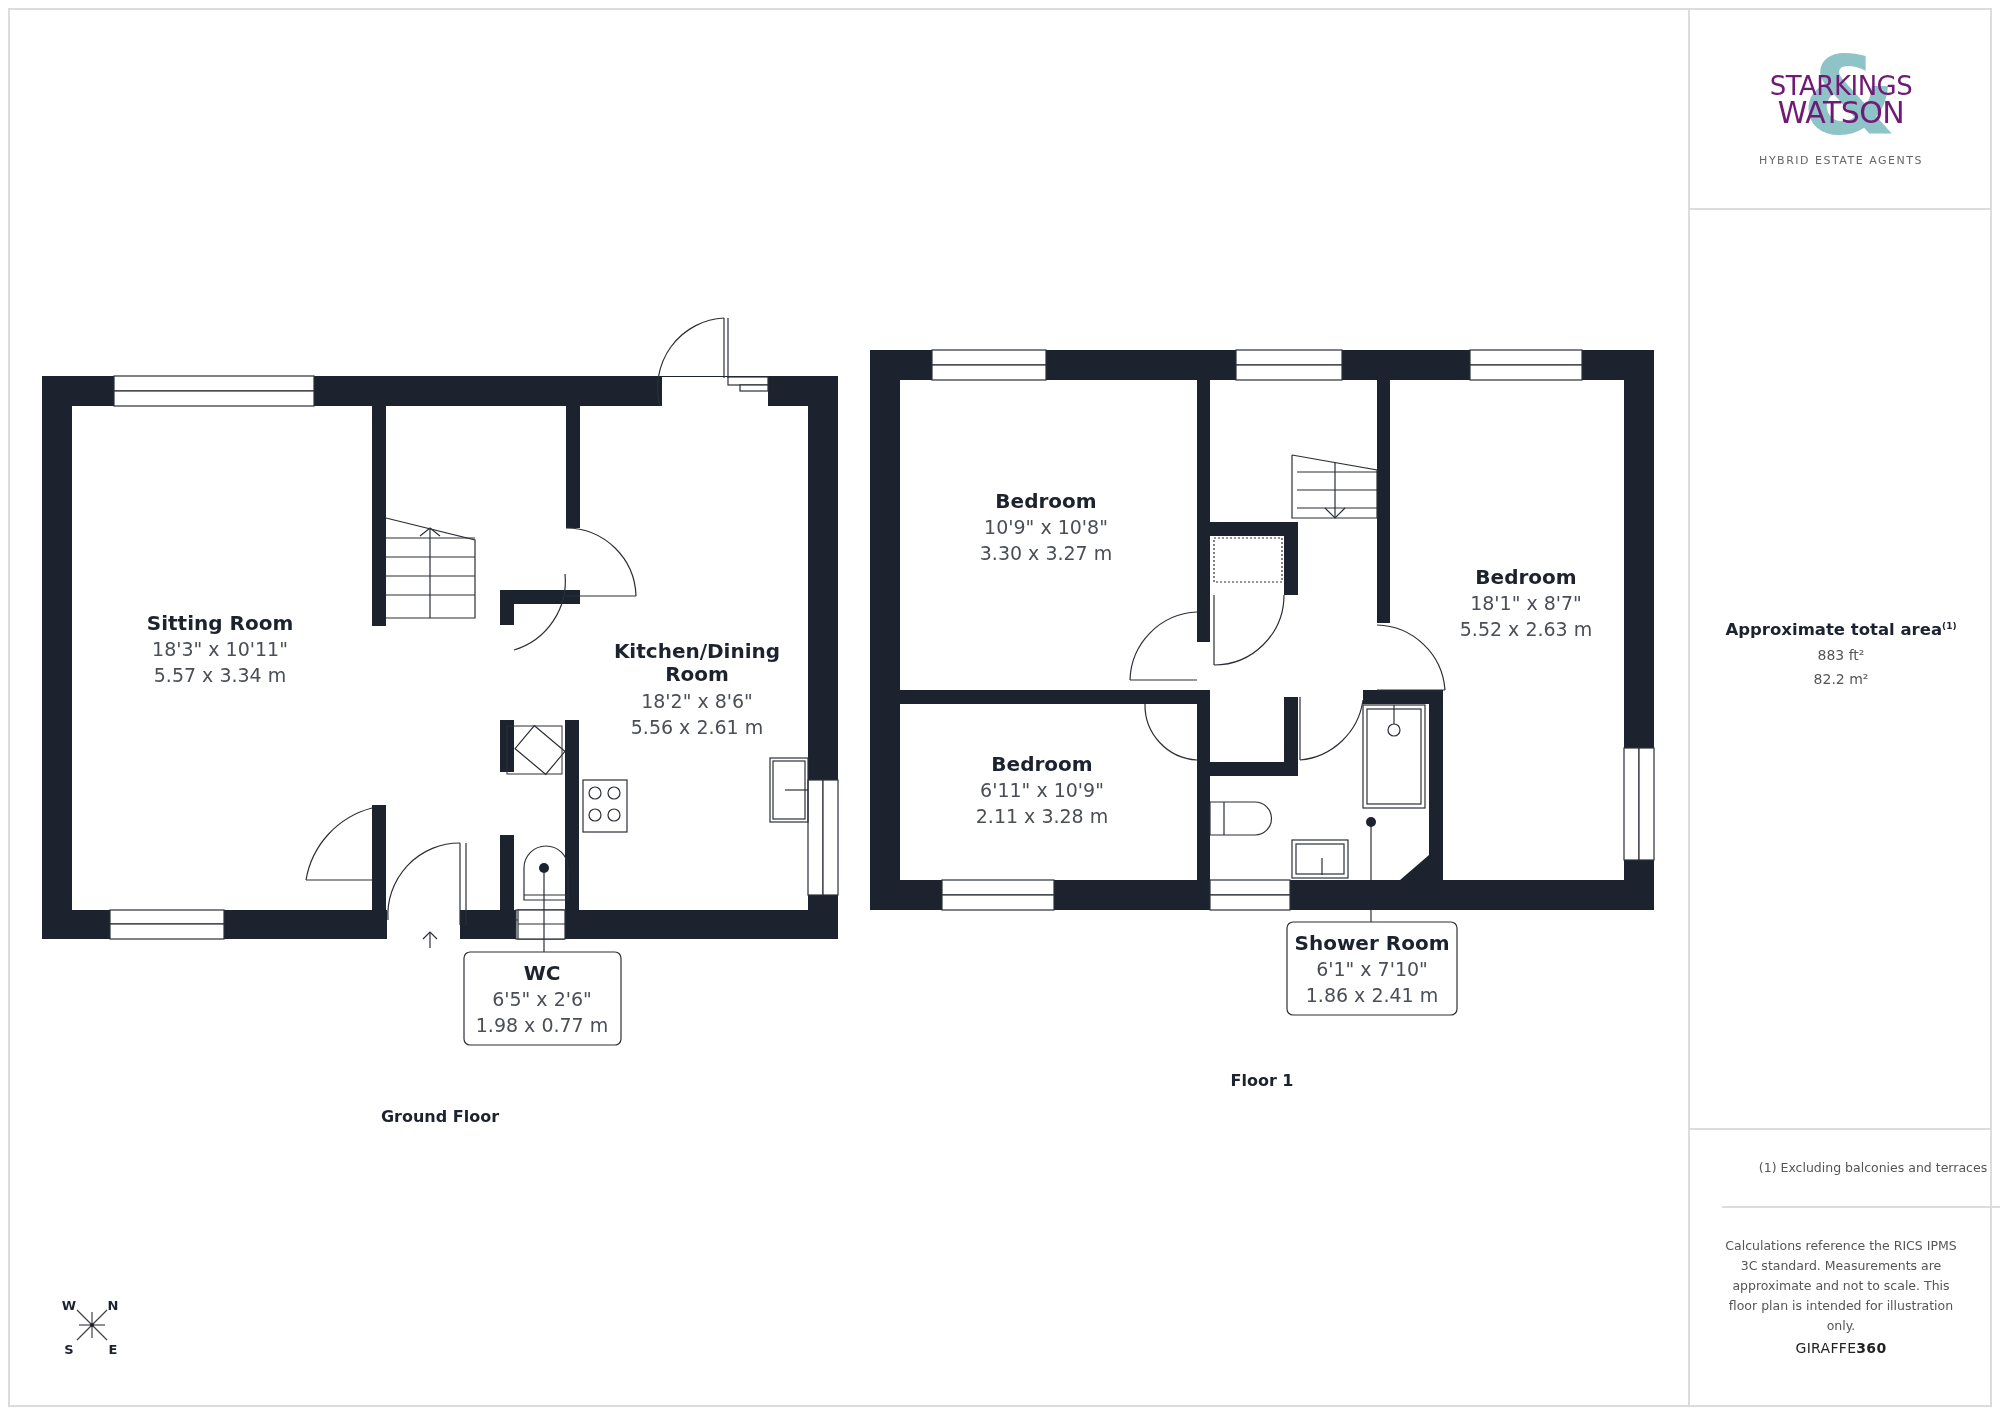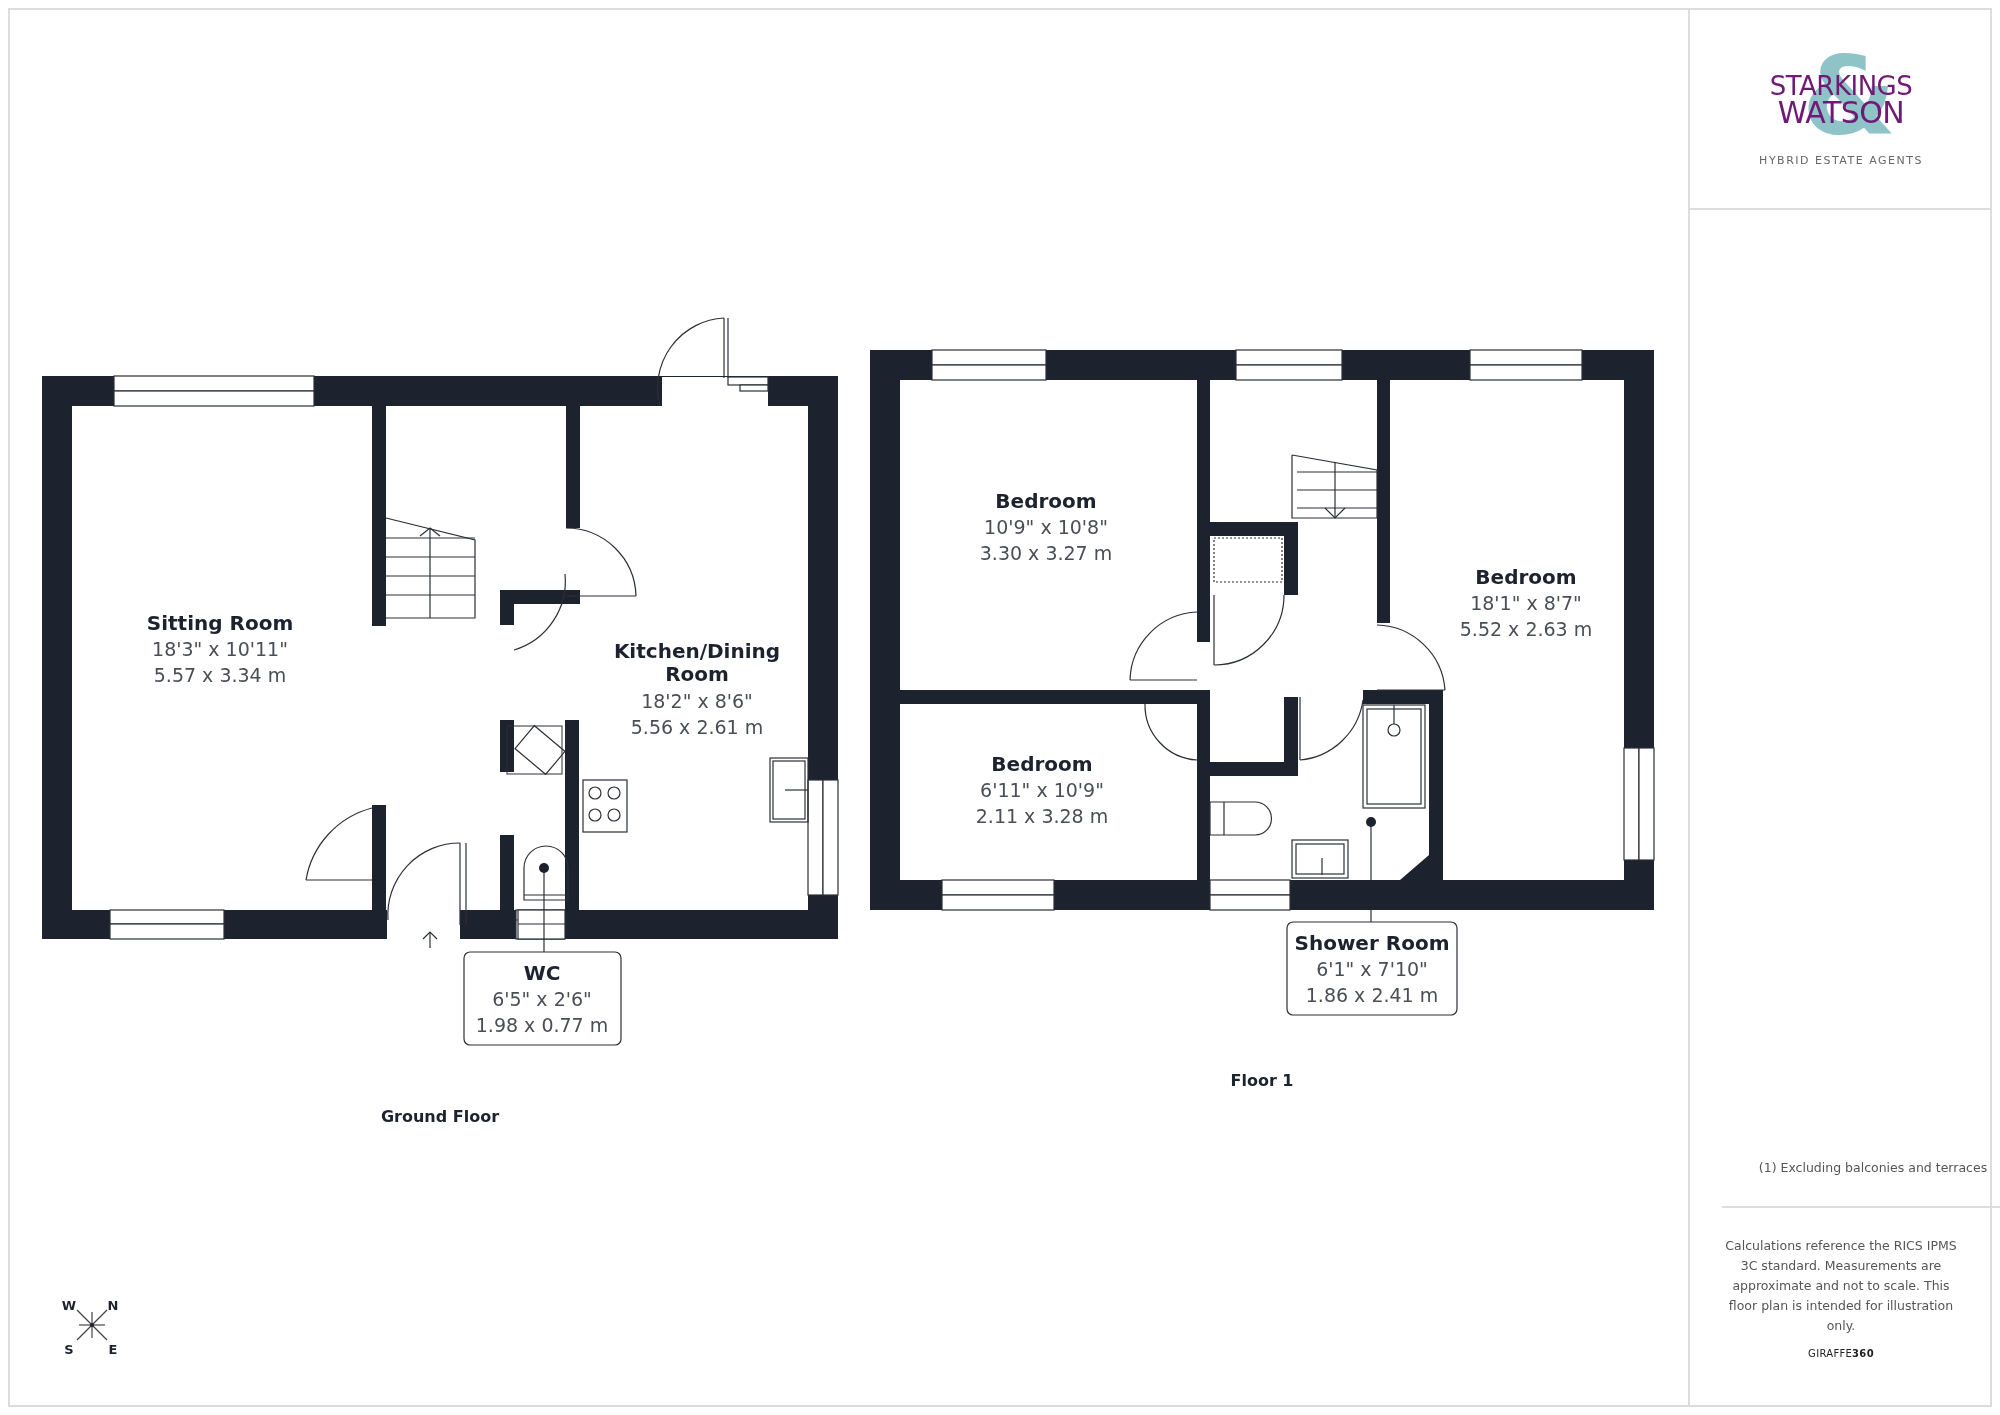--- a/index.html
+++ b/index.html
@@ -9,21 +9,21 @@
   .sidebar { position:absolute; left:1688px; top:8px; width:304px; height:1399px; border-left:2px solid #dcdcdc; box-sizing:border-box; }
   .sb-section { position:absolute; left:0; width:100%; box-sizing:border-box; border-bottom:2px solid #dcdcdc; text-align:center; }
   .logo-wrap { position:relative; width:100%; height:100%; }
   .logo-amp { position:absolute; left:112px; top:34px; font-family:"DejaVu Sans", sans-serif; font-size:108px; font-weight:bold; color:#8ec3c8; line-height:1; }
   .logo-text { position:absolute; left:0; width:100%; top:66px; font-family:"DejaVu Sans", sans-serif; font-weight:normal; color:#701a75; font-size:26px; line-height:24px; letter-spacing:-0.5px; }
   .logo-sub { position:absolute; left:0; width:100%; top:146px; font-size:11px; letter-spacing:1.5px; color:#666; }
   .area-title { font-family:"DejaVu Sans", sans-serif; font-weight:bold; font-size:16.5px; color:#1c222e; margin-top:0; }
   .area-title sup { font-size:9px; }
   .area-val { font-size:14px; color:#555; margin-top:8px; }
   .note { font-family:"DejaVu Sans", sans-serif; font-size:12.5px; color:#555; line-height:20px; padding:0 30px; }
-  .giraffe { font-size:10px; color:#222; margin-top:12px; letter-spacing:0.3px; }
+  .giraffe { font-size:14px; color:#222; margin-top:4px; letter-spacing:0.3px; }
   .giraffe b { font-weight:bold; }
   svg text { font-family:"DejaVu Sans", sans-serif; }
   .room-name { font-weight:bold; font-size:20px; fill:#1c222e; }
   .room-dim { font-size:19px; fill:#4a4e55; }
   .floor-label { font-weight:bold; font-size:16px; fill:#1c222e; }
   .compass-l { font-size:13px; font-weight:bold; fill:#1c222e; }
 </style>
 </head>
 <body>
 
@@ -239,20 +239,25 @@
   <div class="sb-section" style="top:0;height:202px;">
     <div class="logo-wrap">
       <div class="logo-amp">&amp;</div>
       <div class="logo-text">
         <div>STARKINGS</div>
         <div style="font-size:30px;line-height:30px;">WATSON</div>
       </div>
       <div class="logo-sub">HYBRID ESTATE AGENTS</div>
     </div>
   </div>
+  <div class="sb-section" style="top:202px;height:920px;padding-top:410px;">
+    <div class="area-title"><span>Approximate total area</span><sup>(1)</sup></div>
+    <div class="area-val">883 ft²</div>
+    <div class="area-val">82.2 m²</div>
+  </div>
   <div class="sb-section" style="top:1122px;height:78px;padding-top:28px;margin-left:32px;">
     <div class="note">(1) Excluding balconies and terraces</div>
   </div>
   <div class="sb-section" style="top:1200px;height:148px;padding-top:28px;border-bottom:none;">
     <div class="note">Calculations reference the RICS IPMS 3C standard. Measurements are approximate and not to scale. This floor plan is intended for illustration only.</div>
     <div class="giraffe"><span>GIRAFFE</span><b>360</b></div>
   </div>
 </div>
 
 </body></html>

